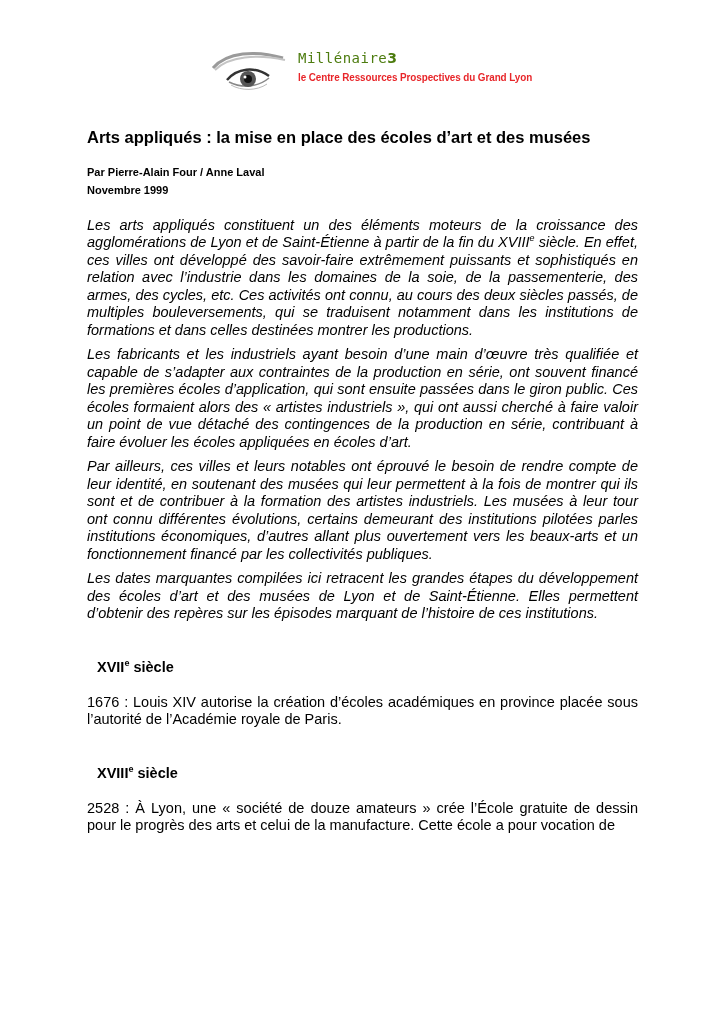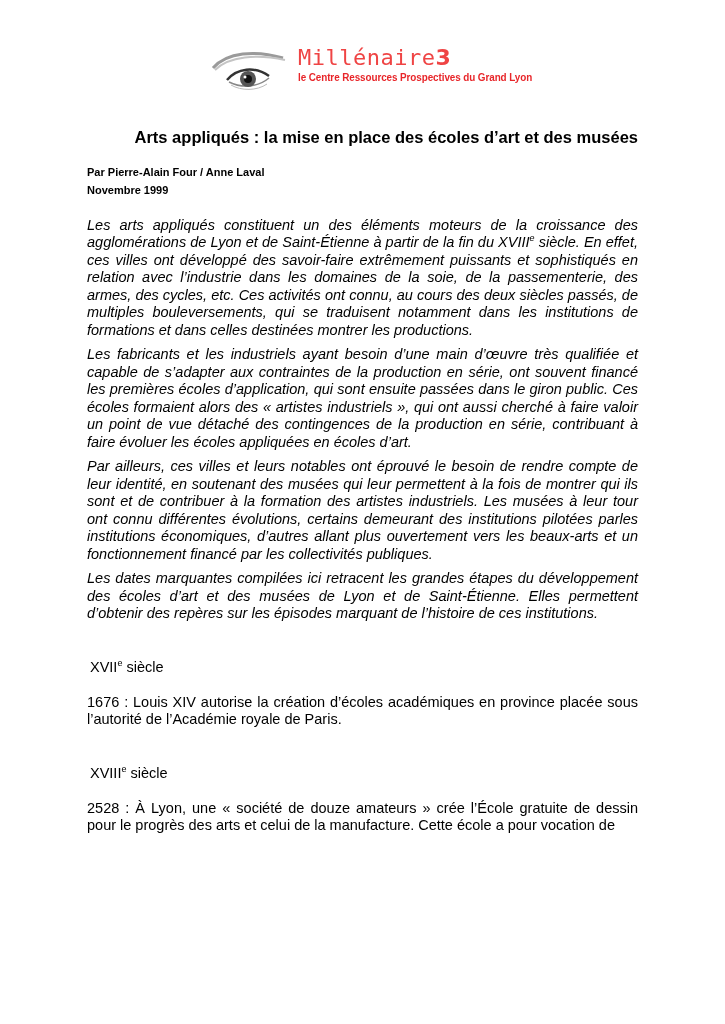--- a/index.html
+++ b/index.html
@@ -1,34 +1,34 @@
 <!DOCTYPE html>
 <html><head>
   <meta charset="utf-8">
   <style>
     html, body { margin: 0; padding: 0; background: #ffffff; }
     body { width: 725px; height: 1024px; position: relative; overflow: hidden;
            font-family: "Liberation Sans", sans-serif; color: #000; }
     .header { position: absolute; left: 205px; top: 46px; width: 330px; height: 48px; }
     .eye { position: absolute; left: 0; top: 0; width: 85px; height: 46px; }
     .brand { position: absolute; left: 93px; top: 0; font-family: "DejaVu Sans Mono", monospace;
-             font-size: 22px; letter-spacing: 0.5px; color: #ef4444; line-height: 24px; }
+             font-size: 14px; letter-spacing: 0.5px; color: #4d7c0f; line-height: 24px; }
     .brand .three { font-family: "DejaVu Sans", sans-serif; font-weight: bold; }
     .tagline { position: absolute; left: 93px; top: 25px; font-family: "Liberation Sans Narrow", "Liberation Sans", sans-serif;
                font-size: 11.5px; font-weight: bold; color: #e8262a; transform: scaleX(0.86); transform-origin: left top;
                white-space: nowrap; letter-spacing: -0.1px; }
     .page { position: absolute; left: 87px; top: 128px; width: 551px; }
-    h1 { margin: 0; text-align: right; font-size: 16.5px; line-height: 19px; font-weight: bold; }
+    h1 { margin: 0; text-align: left; font-size: 16.5px; line-height: 19px; font-weight: bold; }
     .byline { margin-top: 17px; font-weight: bold; font-size: 11px; line-height: 17.5px; }
     p { margin: 0; font-size: 14.5px; line-height: 17.5px; text-align: justify; }
     .intro p { font-style: italic; margin-top: 7px; }
     .intro p:first-child { margin-top: 17.5px; }
     .blue { color: #2b2a9e; font-weight: bold; }
     sup { font-size: 9px; line-height: 0; vertical-align: super; }
-    h2 { margin: 3px; font-size: 14.5px; line-height: 17.5px; font-weight: normal; }
+    h2 { margin: 10px; font-size: 14.5px; line-height: 17.5px; font-weight: bold; }
     .sec1 { margin-top: 36px; }
     .sec2 { margin-top: 36px; }
     .entry { margin-top: 17.5px; }
     .entry b { font-weight: normal; }
   </style>
 </head>
 <body>
 
 <div class="header">
   <svg class="eye" viewBox="0 0 85 46">

